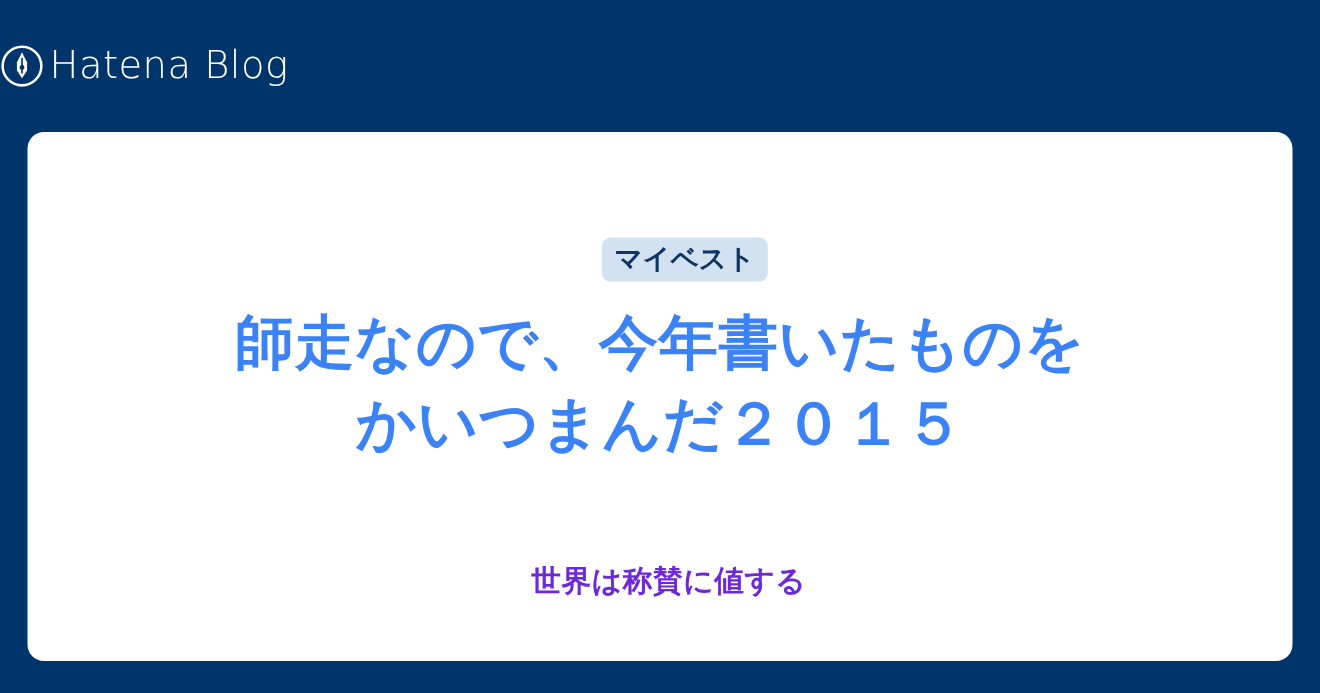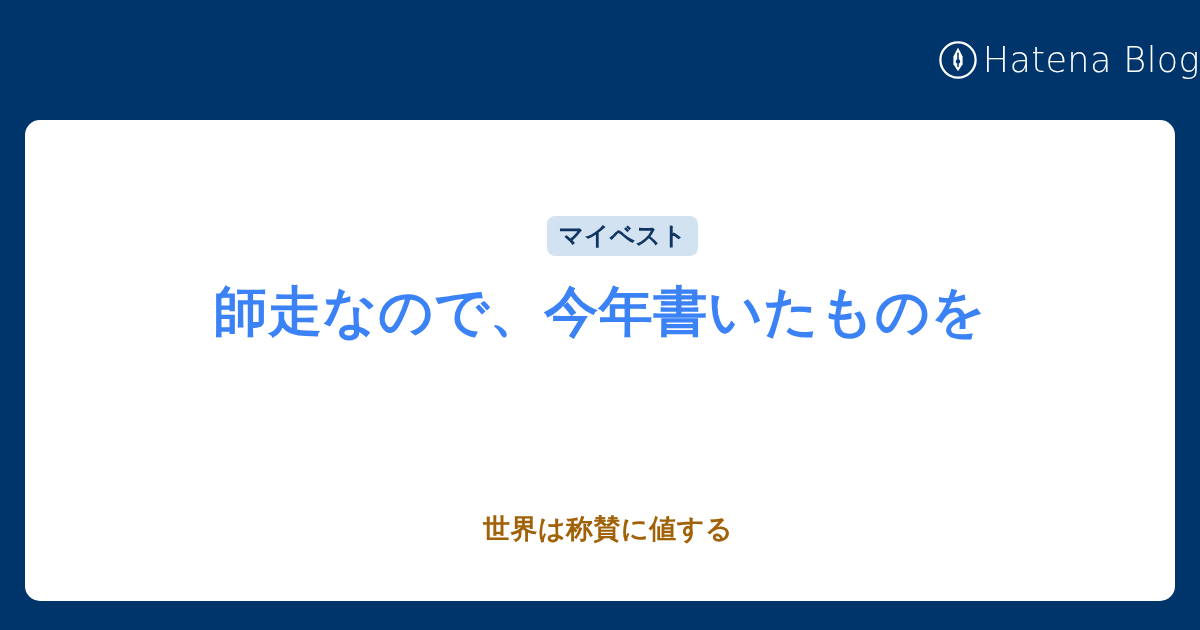--- a/index.html
+++ b/index.html
@@ -24,21 +24,21 @@
 
   
   .brand-header {
     position: absolute;
     top: 0;
     left: 0;
     width: 1200px;
     height: 120px;
     display: flex;
     align-items: center;
-    justify-content: flex-end;
+    justify-content: flex-start;
     gap: 5px;
   }
 
   .brand-logo-icon {
     display: block;
     width: 40px;
     height: 40px;
     flex: 0 0 40px;
   }
 
@@ -114,21 +114,21 @@
     display: block;
   }
 
   
   .blog-name {
     position: absolute;
     left: 0;
     right: 0;
     top: 395px;
     text-align: center;
-    color: #a16207;
+    color: #6d28d9;
     font-size: 27px;
     font-weight: 700;
     line-height: 1;
     letter-spacing: 0.5px;
     font-family: "DejaVu Sans", "Liberation Sans", sans-serif;
     margin-left: 16px;
   }
 </style>
 </head>
 <body>
@@ -148,18 +148,19 @@
   </div>
 
   <div class="content-card">
 
     <div class="tag-row">
       <span class="tag-badge">マイベスト</span>
     </div>
 
     <h1 class="entry-title">
       <span class="title-line">師走なので、今年書いたものを</span>
+      <span class="title-line">かいつまんだ２０１５</span>
     </h1>
 
     <div class="blog-name">世界は称賛に値する</div>
 
   </div>
 </div>
 
 </body></html>

